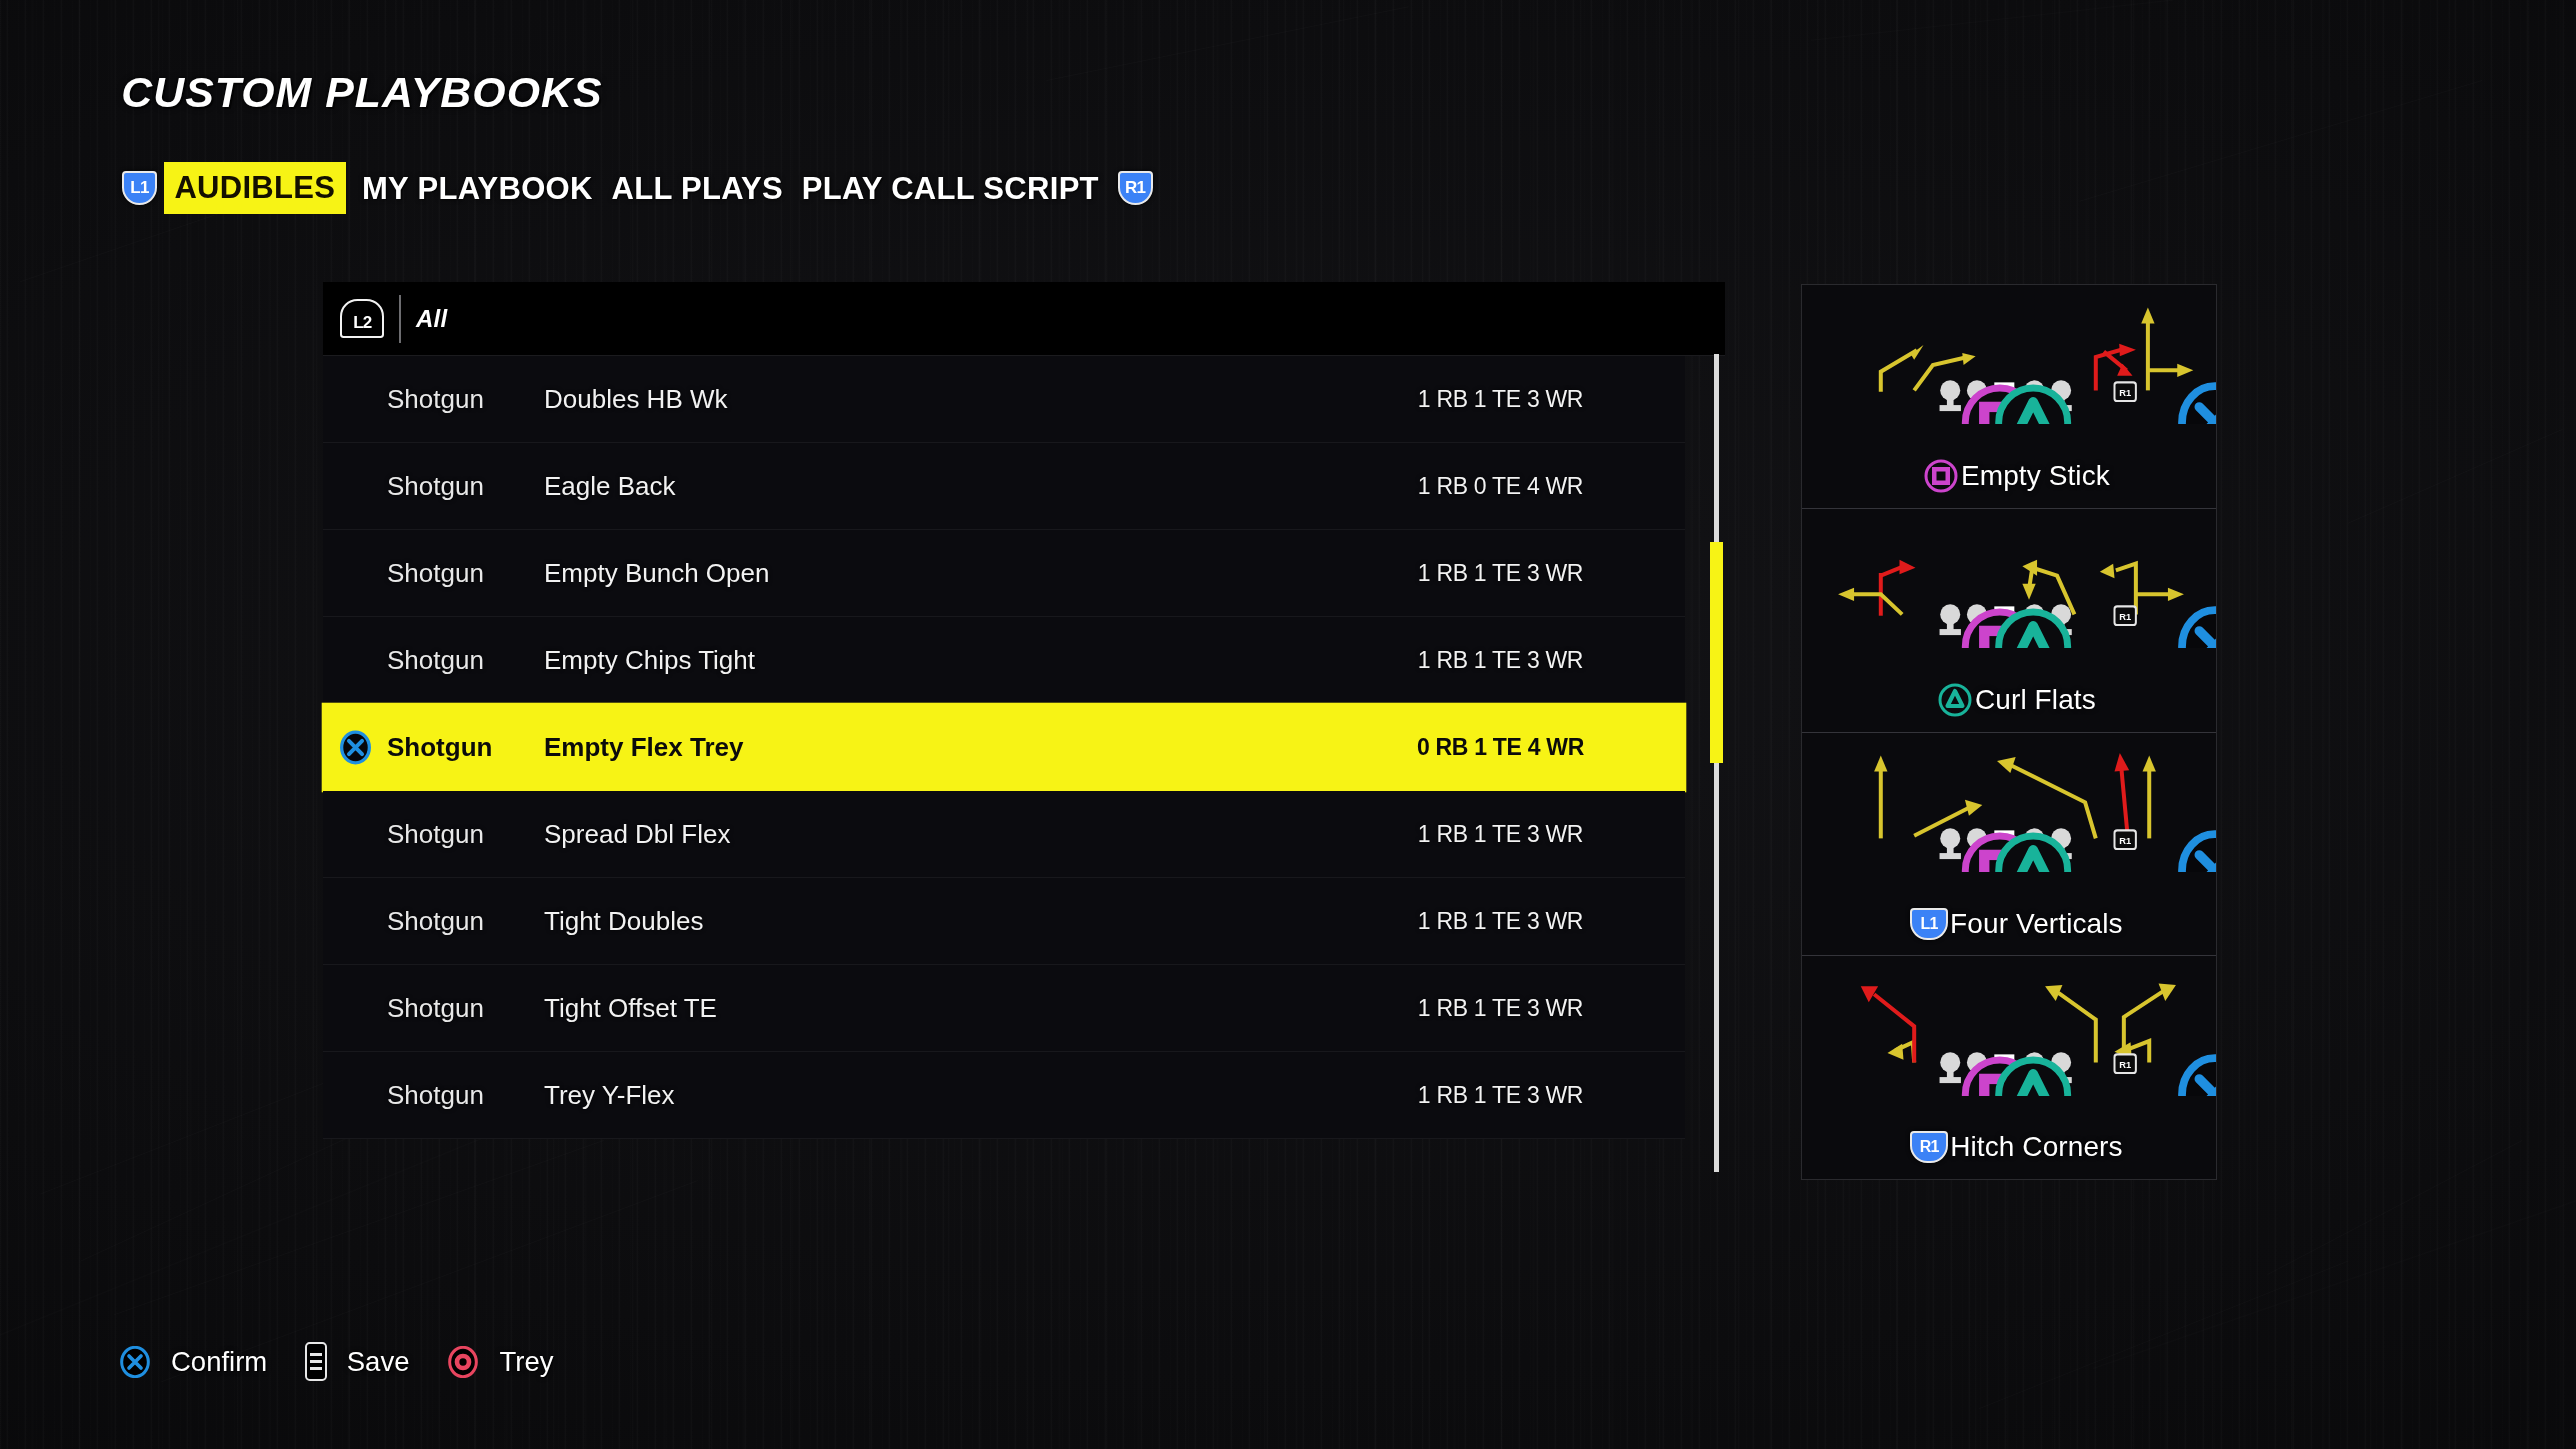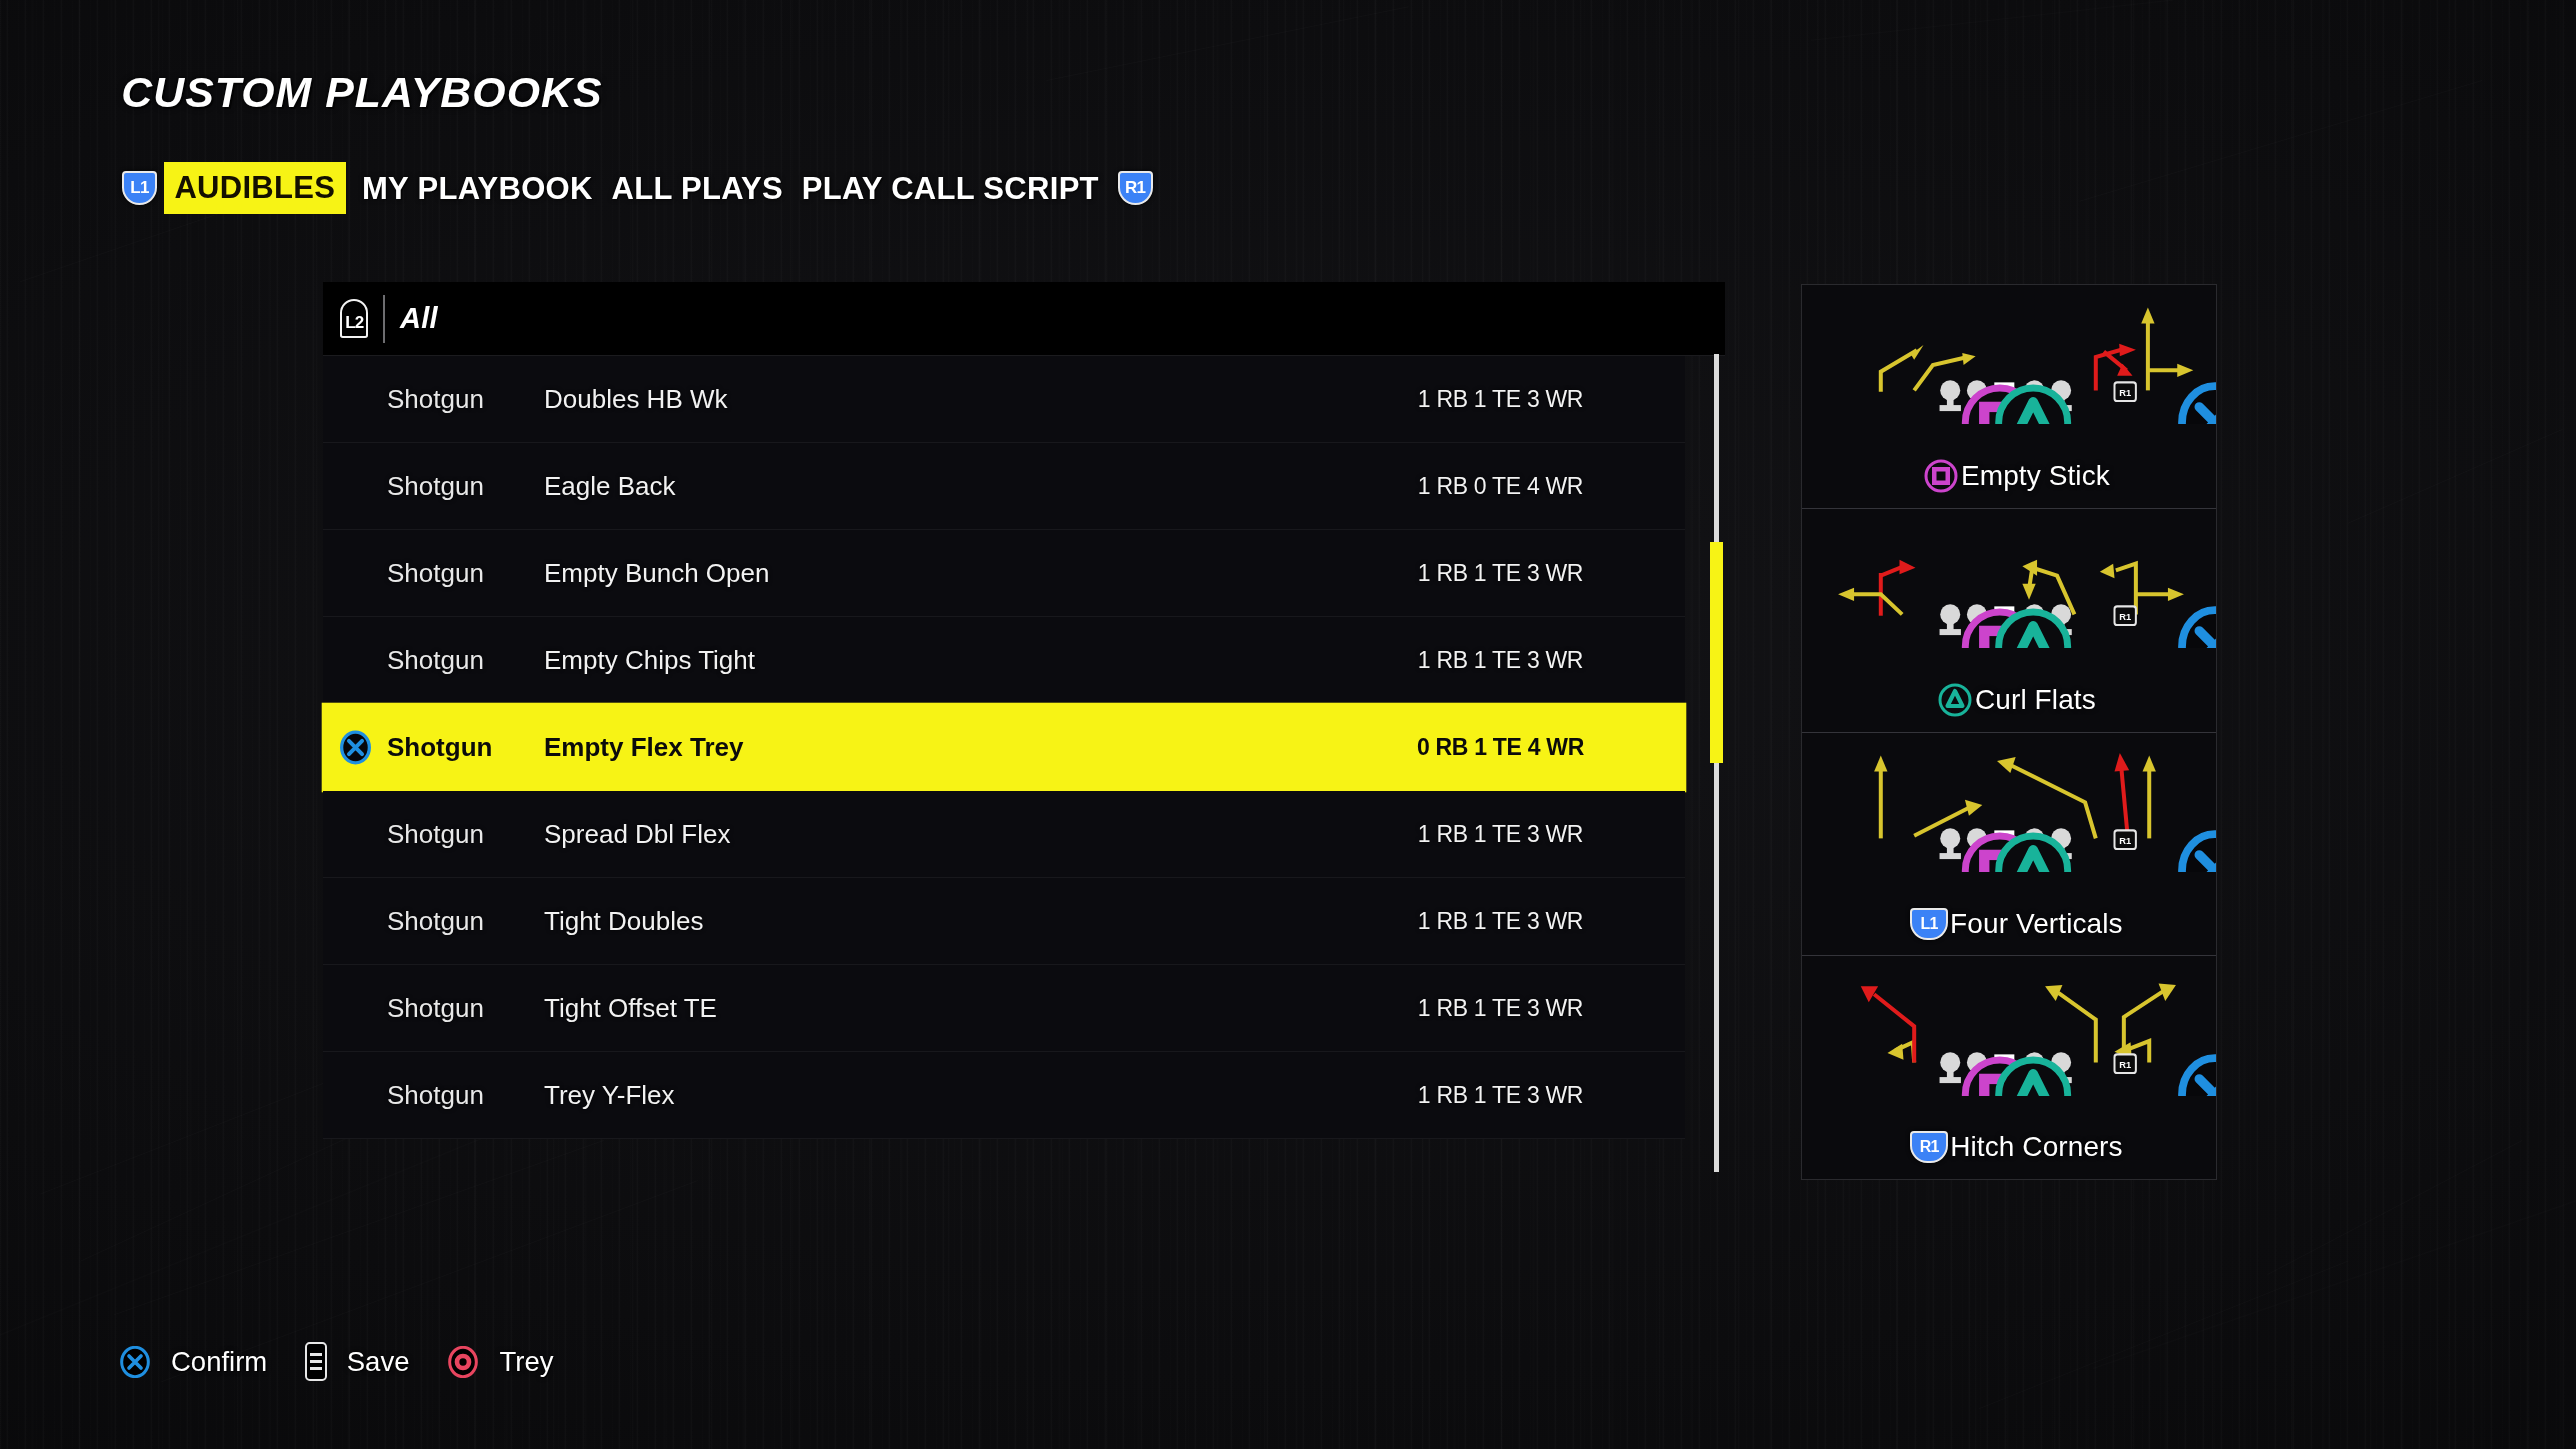--- a/index.html
+++ b/index.html
@@ -75,21 +75,21 @@
     border-radius:4px 4px 17.4px 17.4px;
     font-size:17px; font-weight:bold;
     color:#fff; letter-spacing:-0.7px;
     background:#3b82f6;
     box-shadow:0 0 4.7px rgba(0,0,0,.9);
     flex:none;
   }
   
   .trigger {
     display:inline-flex; align-items:flex-end; justify-content:center;
-    width:28px; height:39px;
+    width:44px; height:39px;
     border:2.7px solid #f2f2f2;
     border-radius:17.4px 17.4px 3.4px 3.4px;
     font-size:17px; font-weight:bold;
     color:#fff; letter-spacing:-0.7px;
     background:#000;
     padding-bottom:3.4px;
     flex:none;
   }
 
   
@@ -106,21 +106,21 @@
     height:74px; background:#000;
     display:flex; align-items:center;
     border-bottom:1.3px solid #1b1b1e;
   }
   #filter-bar .trigger { margin-left:17.4px; }
   #filter-divider {
     width:2px; height:48px; background:#6d6d70; margin:0 14.8px;
     flex:none;
   }
   #filter-value {
-    font-size:29px; font-style:italic; font-weight:bold;
+    font-size:24px; font-style:italic; font-weight:bold;
     color:#fff; letter-spacing:0.3px;
   }
 
   #rows { position:relative; width:1362px; }
   .row {
     position:relative;
     height:87px;
     display:flex; align-items:center;
     background:#0b0b0f;
     border-bottom:1.3px solid rgba(255,255,255,.055);

